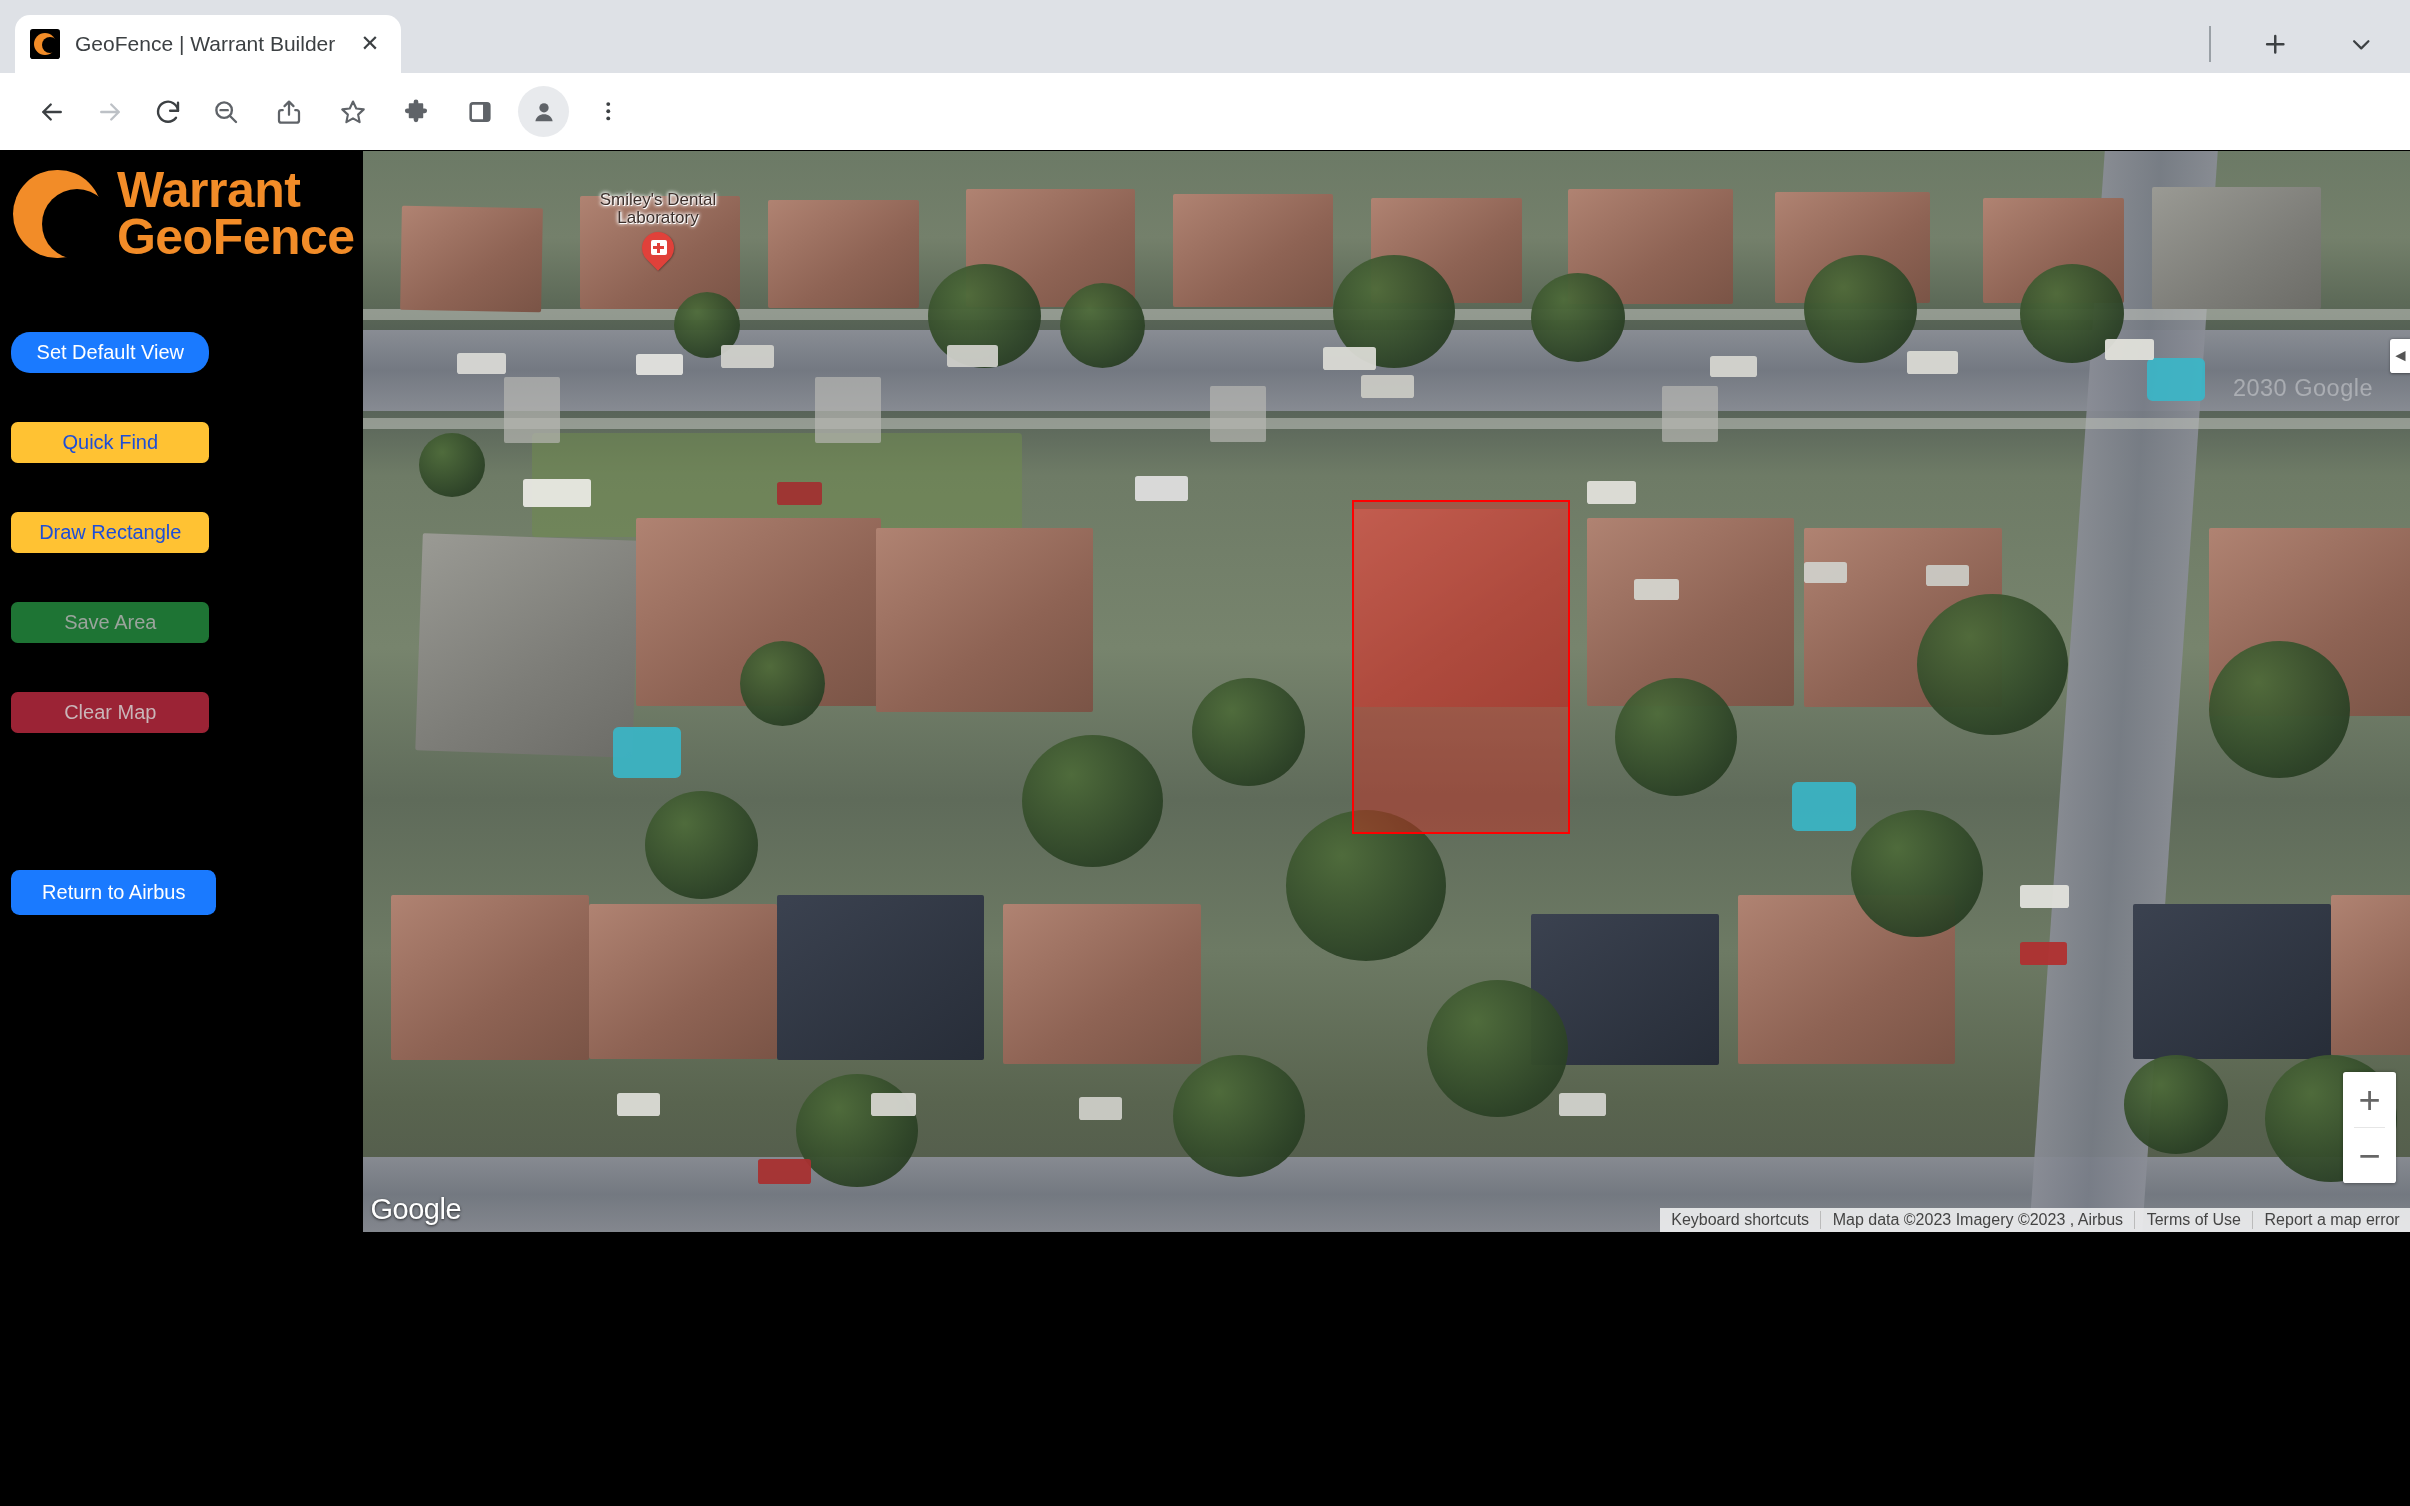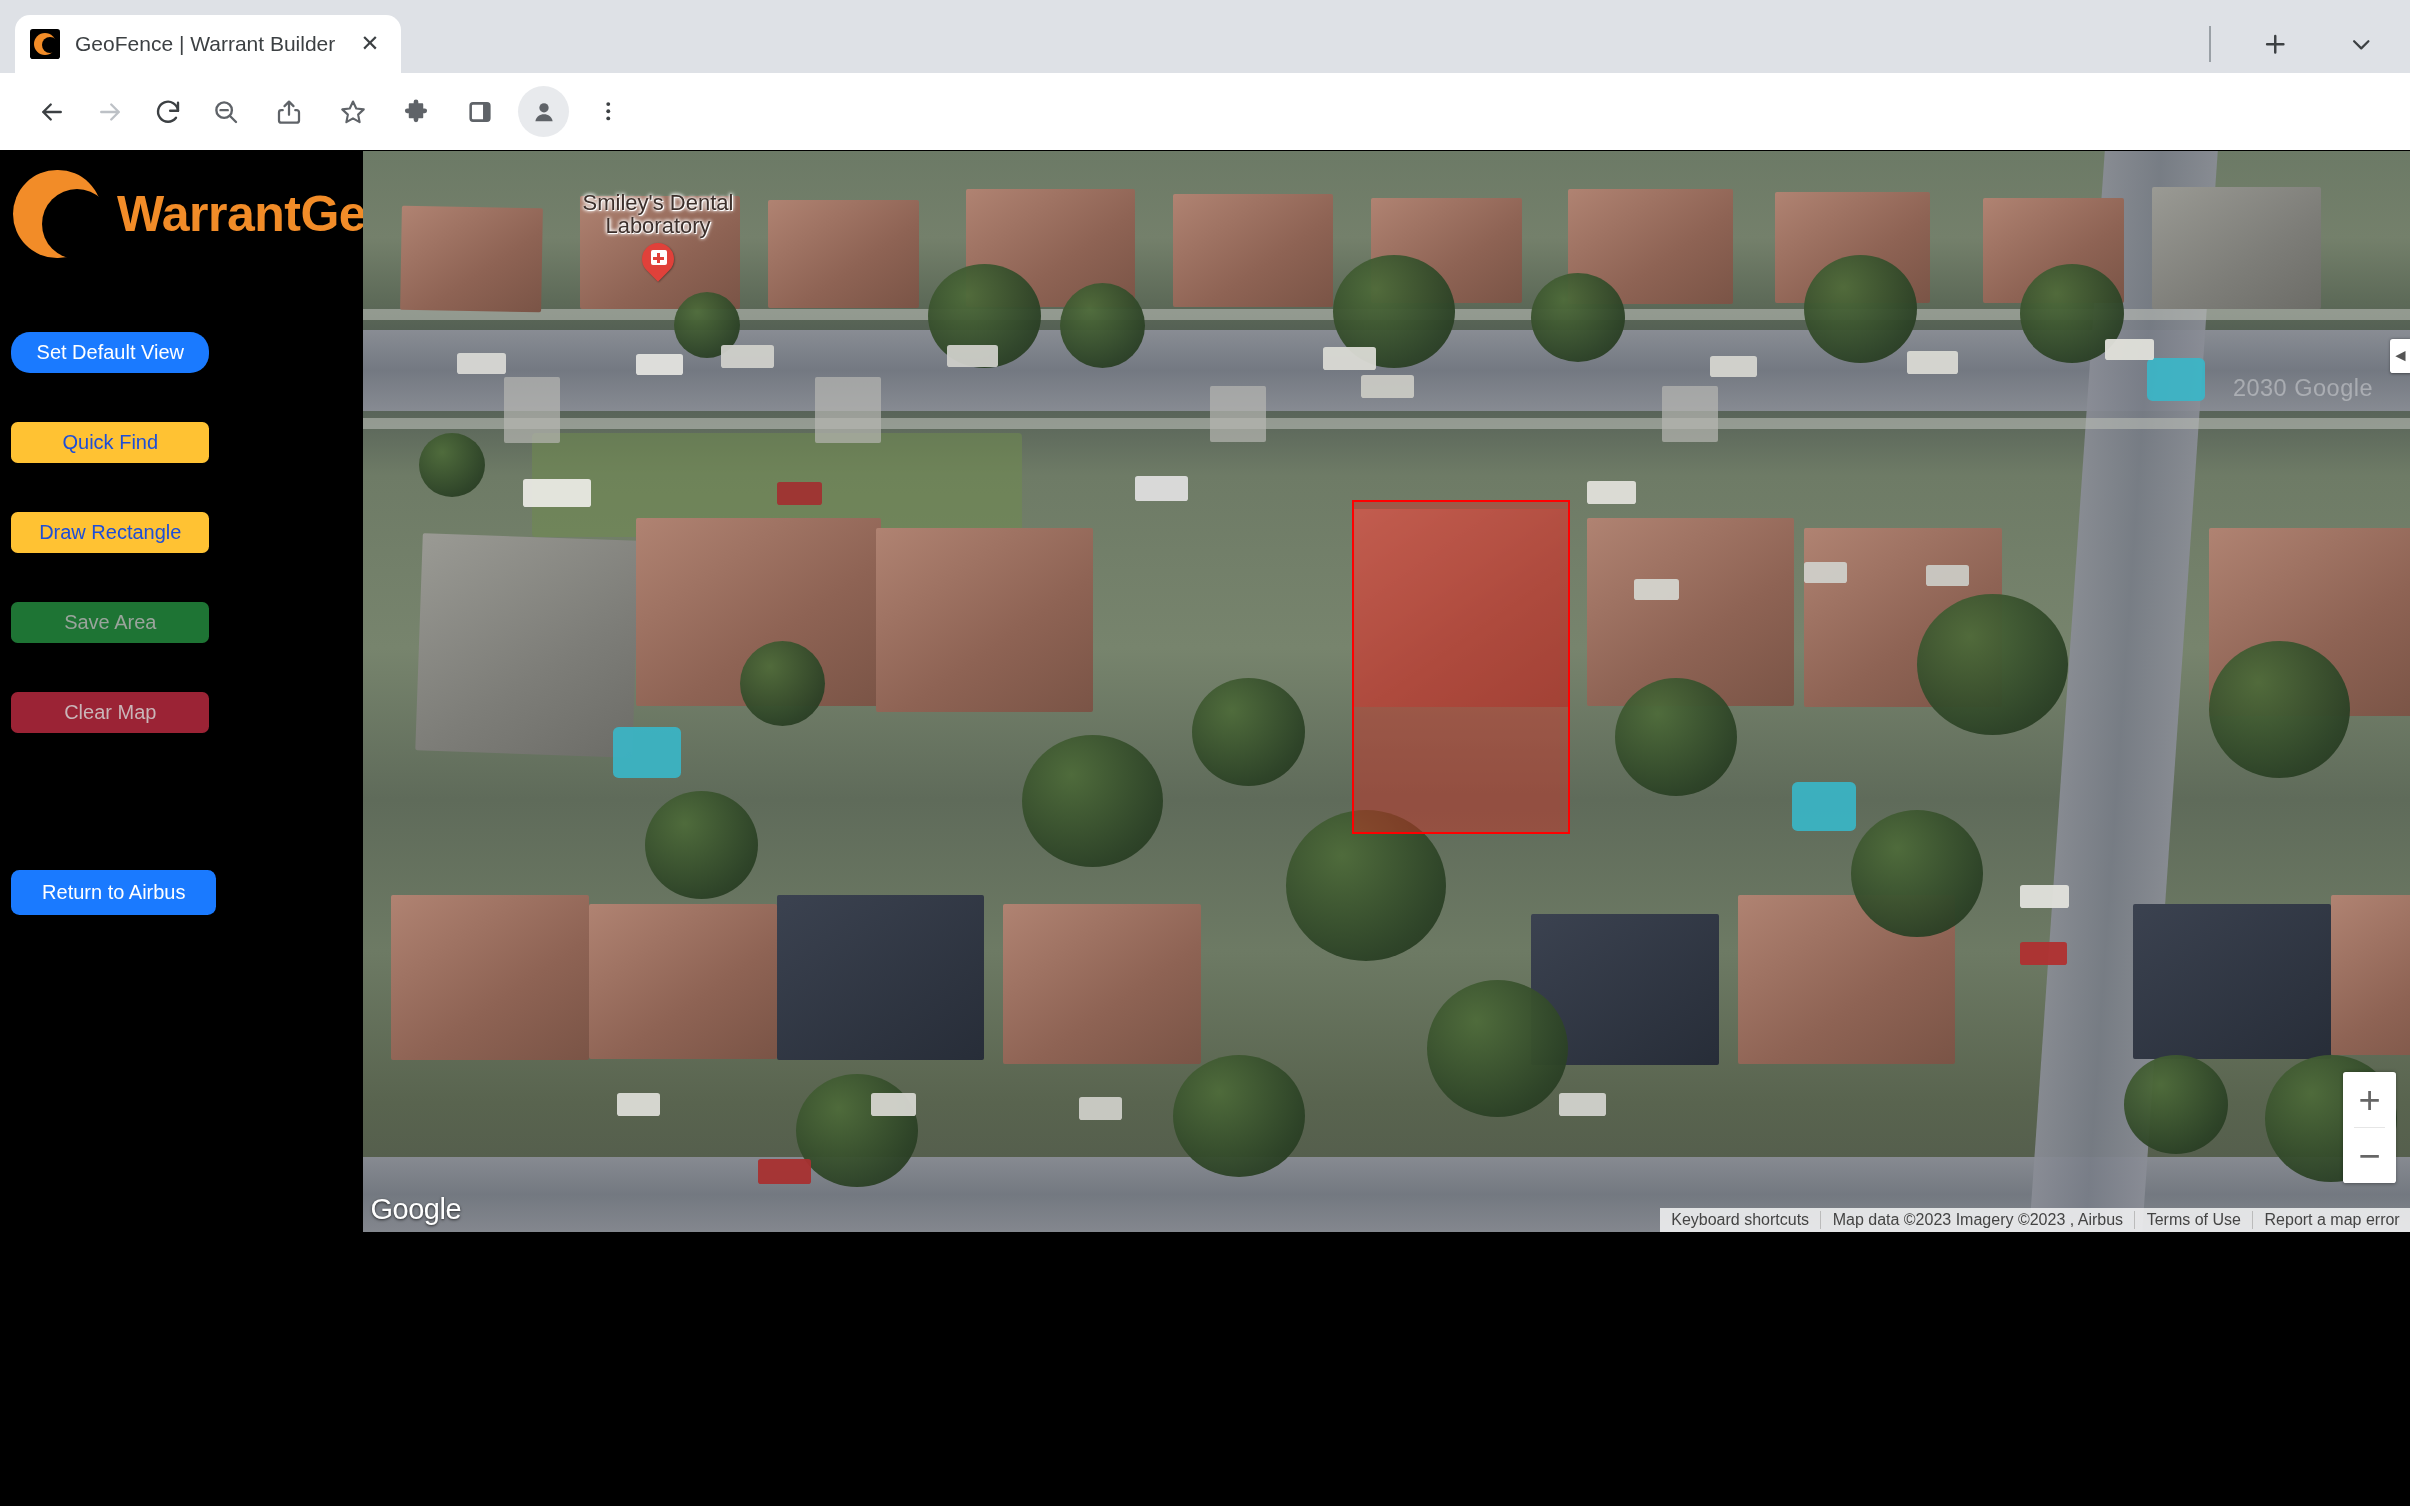--- a/index.html
+++ b/index.html
@@ -100,21 +100,21 @@
   .logo-mark {
     width: 100px; height: 100px; flex: 0 0 auto; position: relative;
   }
   .logo-mark .disc {
     position: absolute; inset: 5.6px; border-radius: 50%; background: #f28c28;
   }
   .logo-mark .bite {
     position: absolute; width: 70px; height: 70px; border-radius: 50%;
     background: #000; left: 34px; top: 24.5px;
   }
-  .logo-text { display: flex; line-height: .94; }
+  .logo-text { display: flex; flex-direction: column; line-height: .94; }
   .logo-text span {
     color: #f28c28; font-size: 50px; font-weight: bold; letter-spacing: -0.5px;
   }
 
   .btns { padding: 0 0 0 11.3px; }
   .btn {
     display: block; width: 198px; height: 41px;
     border: none; border-radius: 6.6px; cursor: pointer;
     font-family: "Liberation Sans", sans-serif;
     font-size: 20px; text-align: center; line-height: 41px; padding: 0;
@@ -192,21 +192,21 @@
   .car {
     position: absolute; border-radius: 2.8px; opacity: .95;
   }
 
   
   .poi {
     position: absolute; left: 168px; top: 40px; width: 254px;
     text-align: center; pointer-events: none;
   }
   .poi-label {
-    font-size: 22px; color: #3c2f2b; line-height: 1.05;
+    font-size: 17px; color: #3c2f2b; line-height: 1.05;
     text-shadow: 0 0 3.8px #fff, 0 0 3.8px #fff, 0 0 5.6px #fff, 0.9px 0.9px 0 #fff;
     font-weight: 500;
   }
   .poi-pin {
     width: 32px; height: 43px; margin: 5.6px auto 0; position: relative;
   }
   .poi-pin .head {
     position: absolute; top: 0; left: 0; width: 32px; height: 32px;
     background: #e0413a; border-radius: 50% 50% 50% 0;
     transform: rotate(-45deg);

